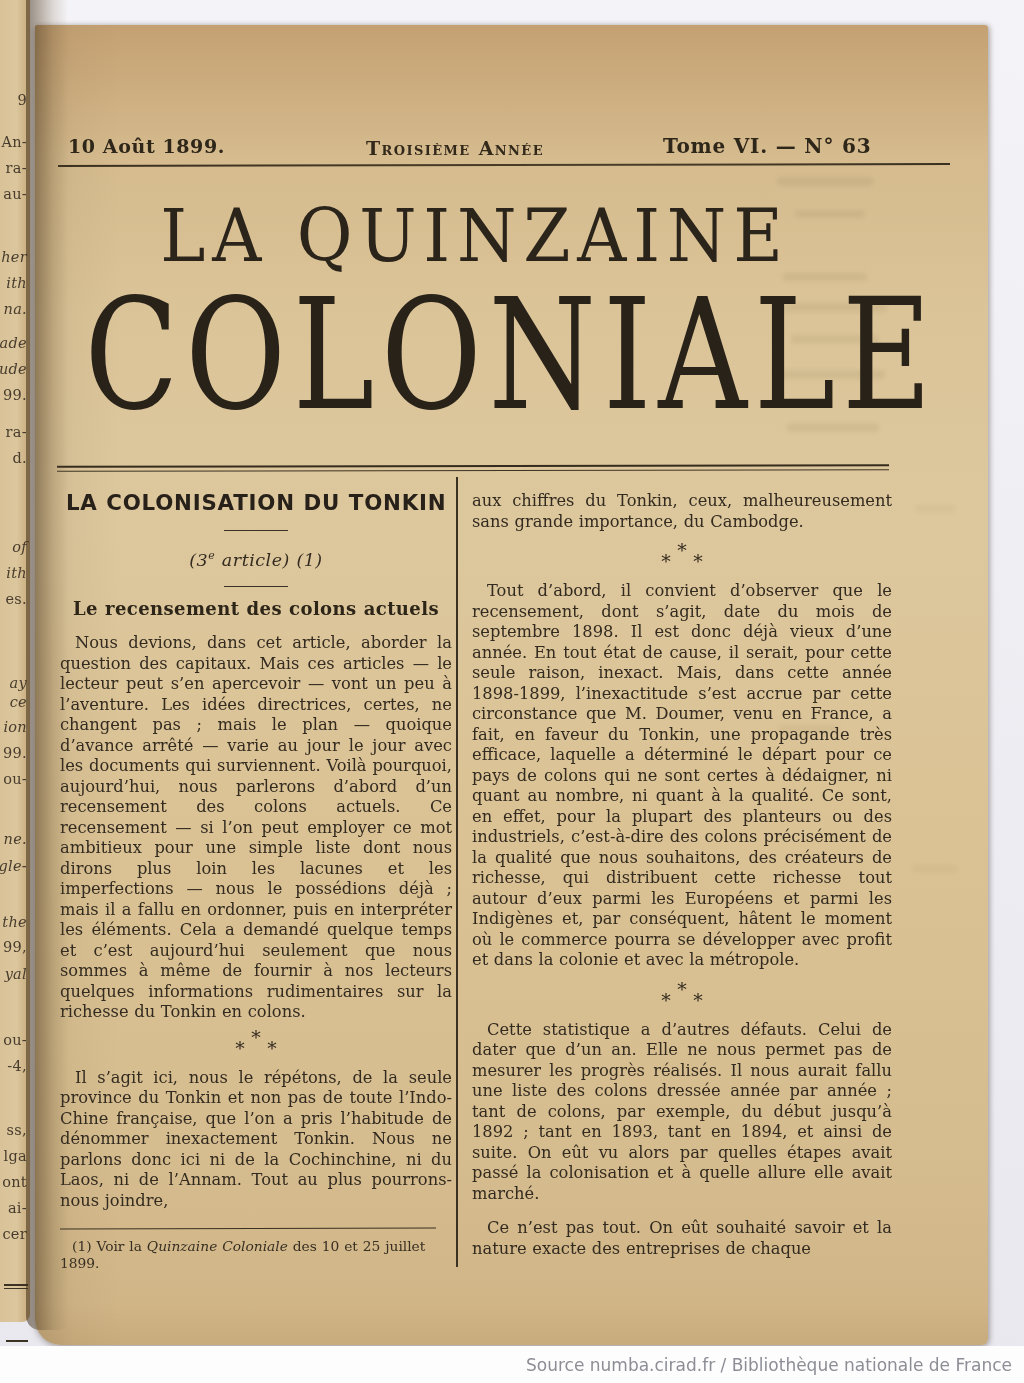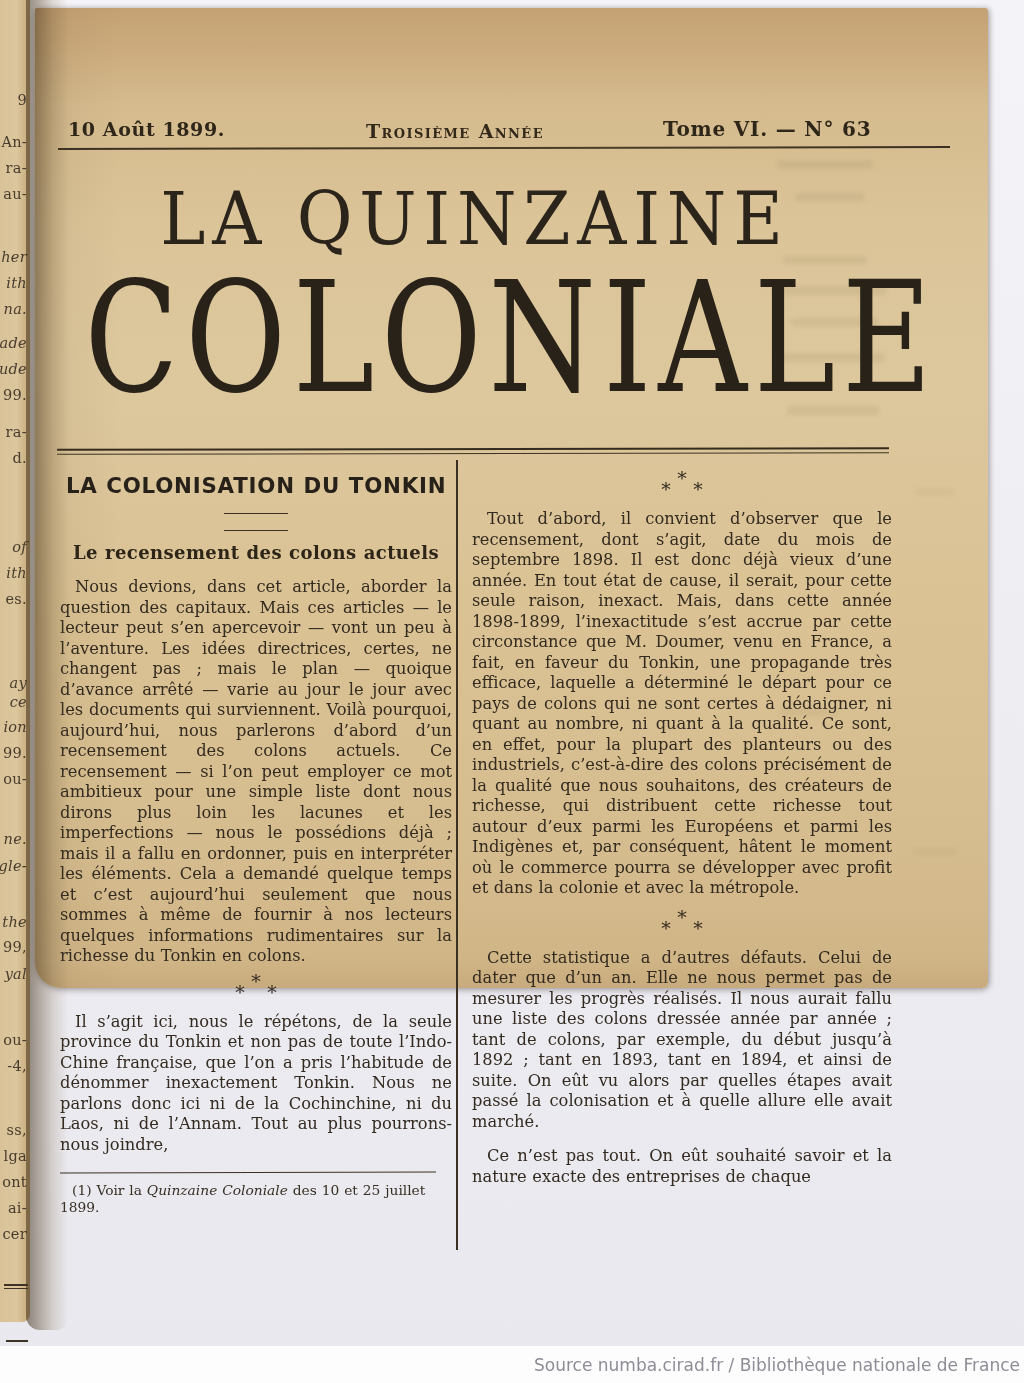--- a/index.html
+++ b/index.html
@@ -16,21 +16,21 @@
   .frag.it { font-style:italic;margin-left:36px; }
   .edge-rule-double { position:absolute; right:2px; width:24px; border-top:2px solid #3c3325; border-bottom:1px solid #3c3325; height:5px; }
   .edge-rule-single { position:absolute; right:2px; width:22px; border-top:2px solid #3c3325; }
 
   
   .gutter { position:absolute; left:26px; top:0; width:42px; height:1330px;
     background:linear-gradient(90deg, rgba(60,44,24,.55) 0%, rgba(92,72,44,.38) 35%, rgba(120,96,62,.18) 65%, rgba(140,115,80,0) 100%);
     border-radius:0 0 10px 14px; pointer-events:none; z-index:3; }
 
   
-  .page { position:absolute; left:35px; top:8px; width:953px; height:980px;
+  .page { position:absolute; left:35px; top:25px; width:953px; height:1320px;
     background:
       linear-gradient(90deg, rgba(96,74,46,.20) 0%, rgba(120,96,62,.06) 4%, rgba(0,0,0,0) 9%),
       linear-gradient(180deg,#c4a173 0%,#cbab7d 4%,#d5bb8e 10%,#dbc498 22%,#ddc79d 38%,#dac294 62%,#d6bd8f 84%,#d0b587 97%,#c8ab7c 100%);
     border-radius:2px 3px 6px 26px;
     box-shadow:0 2px 6px rgba(70,60,60,.35), 2px 0 5px rgba(90,80,70,.25);
     color:#322a20; }
 
   
   .issue-date { position:absolute; left:33px; top:110px; font-size:19px; font-weight:bold; letter-spacing:.6px; color:#2e2619; }
   .issue-year { position:absolute; left:300px; top:112px; width:240px; text-align:center; font-variant:small-caps; font-size:19px; font-weight:bold; letter-spacing:1.4px; color:#33291b; }
@@ -68,21 +68,21 @@
   .asterism { margin:9px 0 7px 0; text-align:center; font-size:19px; line-height:11px; color:#332b20; }
   .asterism .a-top { display:block; }
   .asterism .a-bot { display:block; letter-spacing:8px; padding-left:8px; }
 
   .footnote-rule { margin-top:17px; width:96%; border-top:1.4px solid #3a3122; transform:rotate(-.15deg); }
   .footnote { margin-top:9px; font-size:13.8px; line-height:17px; text-align:left; text-indent:12px; color:#372f23; }
   .footnote .fn-italic { font-style:italic; }
 
   
   .footer-bar { position:absolute; left:0; top:1346px; width:1024px; height:37px; background:#fdfdfe;
-    display:flex; align-items:center; justify-content:flex-end; padding-right:4px;
+    display:flex; align-items:center; justify-content:flex-end; padding-right:12px;
     font-family:"DejaVu Sans", sans-serif; font-size:17px; color:#8d8d96; }
 
   
   .g1{left:742px;top:152px;width:96px;height:9px;}
   .g2{left:760px;top:185px;width:70px;height:8px;}
   .g3{left:748px;top:278px;width:104px;height:9px;}
   .g4{left:756px;top:310px;width:88px;height:8px;}
   .g5{left:740px;top:345px;width:110px;height:9px;}
   .g6{left:752px;top:398px;width:92px;height:9px;}
   .g7{left:744px;top:700px;width:60px;height:8px;opacity:.07;}
@@ -154,33 +154,35 @@
 
     <div class="masthead-1">LA QUINZAINE</div>
     <div class="masthead-2">COLONIALE</div>
     <div class="masthead-rule"></div>
 
     <div class="col-divider"></div>
 
     <div class="col col-left">
       <div class="article-title">LA COLONISATION DU TONKIN</div>
       <div class="short-rule"></div>
+      <div class="article-sub"><span>(3</span><sup>e</sup><span> article) (1)</span></div>
       <div class="short-rule"></div>
       <div class="section-heading">Le recensement des colons actuels</div>
       <p class="para indent first">Nous devions, dans cet article, aborder la question des capitaux. Mais ces articles — le lecteur peut s’en apercevoir — vont un peu à l’aventure. Les idées directrices, certes, ne changent pas ; mais le plan — quoique d’avance arrêté — varie au jour le jour avec les documents qui surviennent. Voilà pourquoi, aujourd’hui, nous parlerons d’abord d’un recensement des colons actuels. Ce recensement — si l’on peut employer ce mot ambitieux pour une simple liste dont nous dirons plus loin les lacunes et les imperfections — nous le possédions déjà ; mais il a fallu en ordonner, puis en interpréter les éléments. Cela a demandé quelque temps et c’est aujourd’hui seulement que nous sommes à même de fournir à nos lecteurs quelques informations rudimentaires sur la richesse du Tonkin en colons.</p>
       <div class="asterism">
         <span class="a-top">*</span>
         <span class="a-bot">* *</span>
       </div>
       <p class="para indent">Il s’agit ici, nous le répétons, de la seule province du Tonkin et non pas de toute l’Indo-Chine française, que l’on a pris l’habitude de dénommer inexactement Tonkin. Nous ne parlons donc ici ni de la Cochinchine, ni du Laos, ni de l’Annam. Tout au plus pourrons-nous joindre,</p>
       <div class="footnote-rule"></div>
       <p class="footnote"><span>(1) Voir la </span><span class="fn-italic">Quinzaine Coloniale</span><span> des 10 et 25 juillet 1899.</span></p>
     </div>
 
     <div class="col col-right">
+      <p class="para" style="margin-top:14px">aux chiffres du Tonkin, ceux, malheureusement sans grande importance, du Cambodge.</p>
       <div class="asterism" style="margin-top:13px;margin-bottom:11px">
         <span class="a-top">*</span>
         <span class="a-bot">* *</span>
       </div>
       <p class="para indent">Tout d’abord, il convient d’observer que le recensement, dont s’agit, date du mois de septembre 1898. Il est donc déjà vieux d’une année. En tout état de cause, il serait, pour cette seule raison, inexact. Mais, dans cette année 1898-1899, l’inexactitude s’est accrue par cette circonstance que M. Doumer, venu en France, a fait, en faveur du Tonkin, une propagande très efficace, laquelle a déterminé le départ pour ce pays de colons qui ne sont certes à dédaigner, ni quant au nombre, ni quant à la qualité. Ce sont, en effet, pour la plupart des planteurs ou des industriels, c’est-à-dire des colons précisément de la qualité que nous souhaitons, des créateurs de richesse, qui distribuent cette richesse tout autour d’eux parmi les Européens et parmi les Indigènes et, par conséquent, hâtent le moment où le commerce pourra se développer avec profit et dans la colonie et avec la métropole.</p>
       <div class="asterism" style="margin-top:13px;margin-bottom:11px">
         <span class="a-top">*</span>
         <span class="a-bot">* *</span>
       </div>
       <p class="para indent">Cette statistique a d’autres défauts. Celui de dater que d’un an. Elle ne nous permet pas de mesurer les progrès réalisés. Il nous aurait fallu une liste des colons dressée année par année ; tant de colons, par exemple, du début jusqu’à 1892 ; tant en 1893, tant en 1894, et ainsi de suite. On eût vu alors par quelles étapes avait passé la colonisation et à quelle allure elle avait marché.</p>

